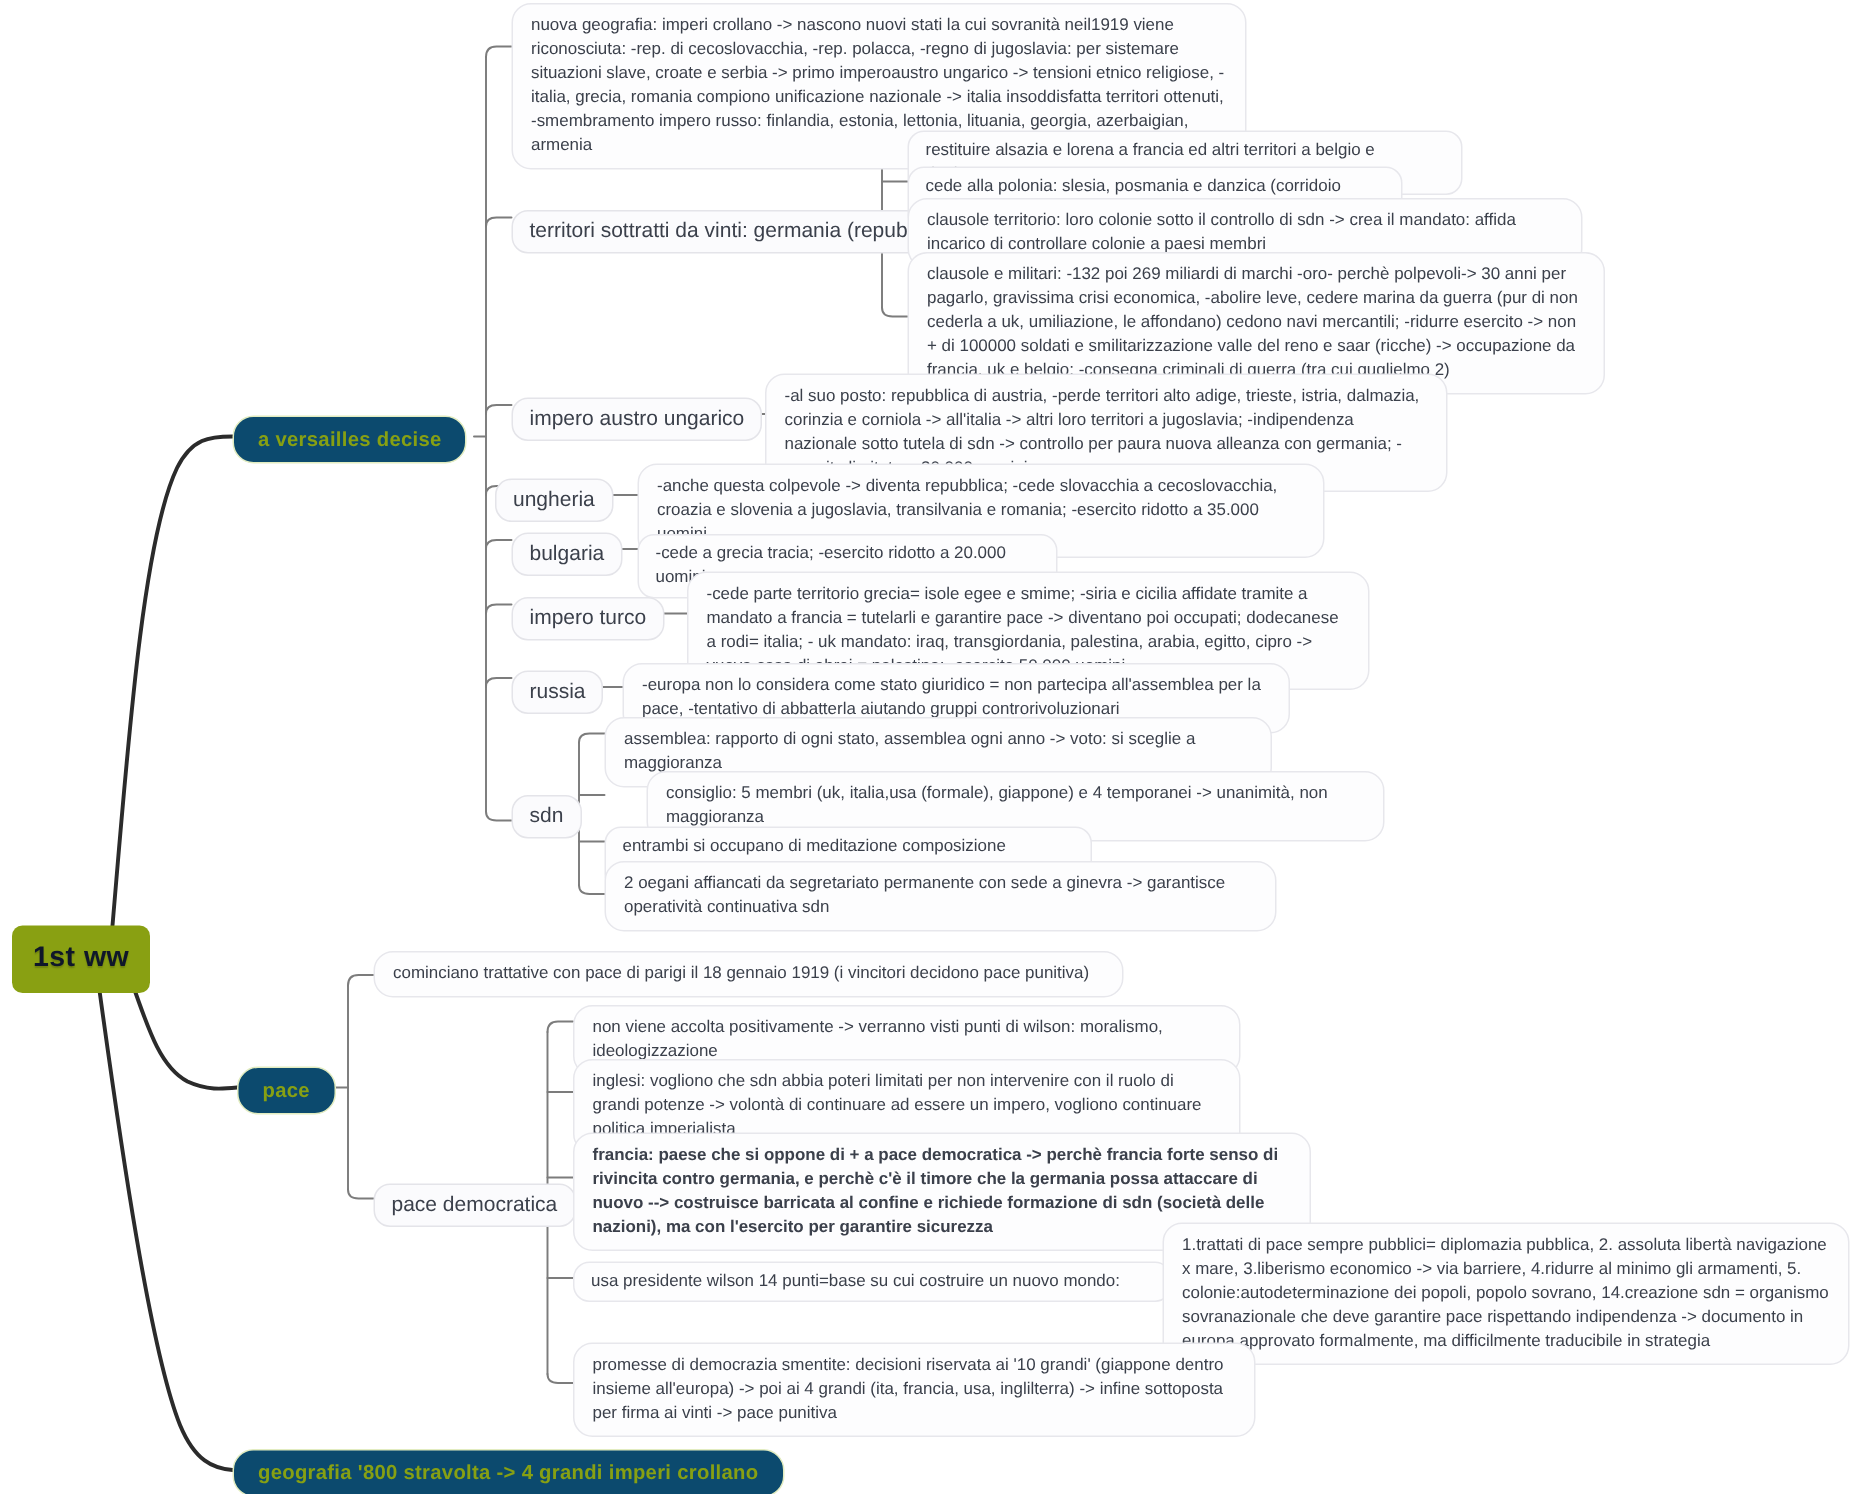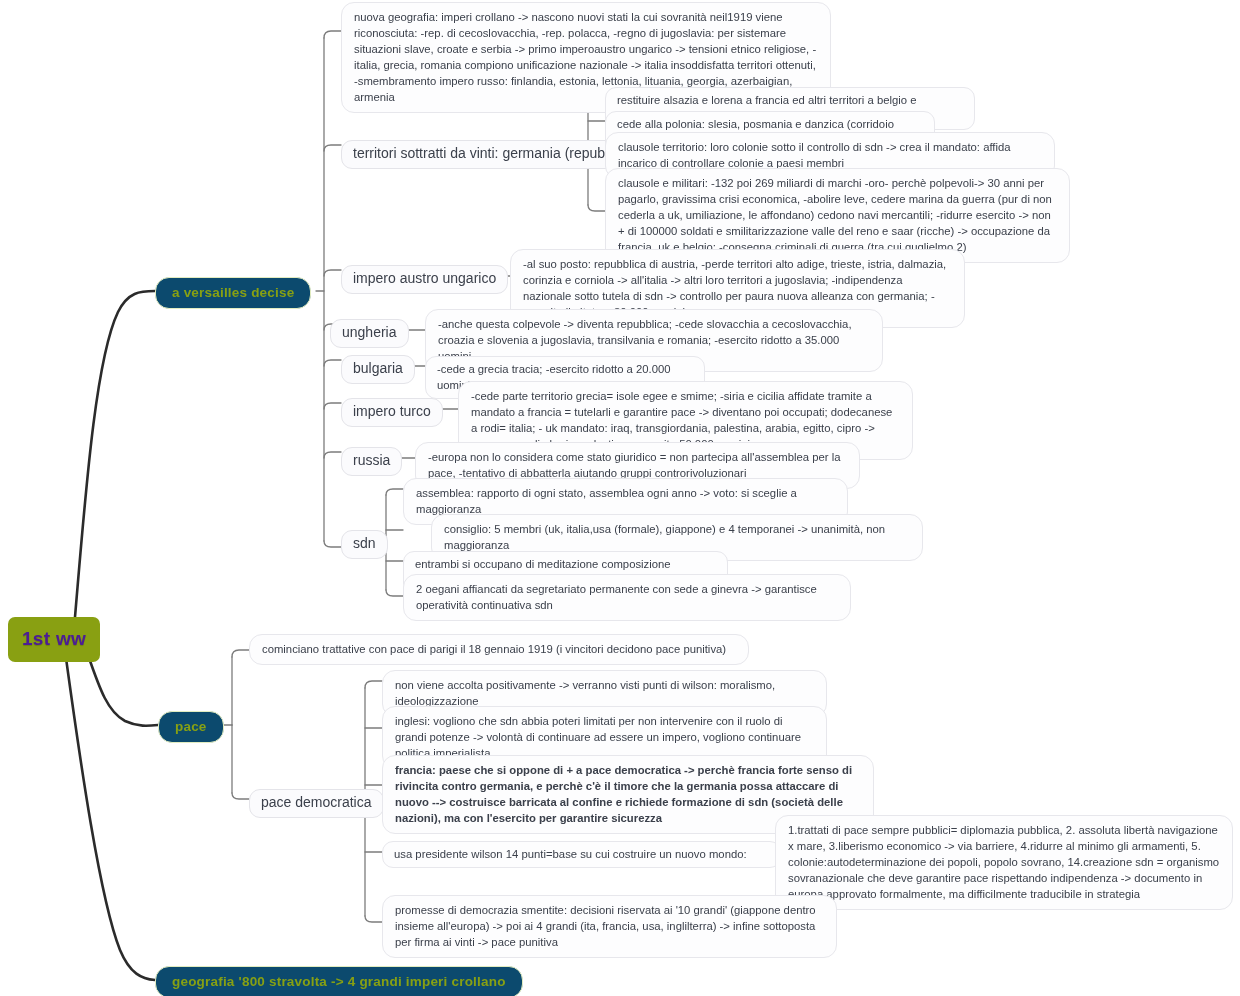--- a/index.html
+++ b/index.html
@@ -27,21 +27,21 @@
     height: 996px;
     pointer-events: none;
   }
   .node {
     position: absolute;
     box-sizing: border-box;
   }
   
   .root-node {
     background: #89a012;
-    color: #4c1d95;
+    color: #0f172a;
     font-weight: bold;
     font-size: 19px;
     border-radius: 7px;
     padding: 11px 14px 12px 14px;
     letter-spacing: 0.3px;
     text-shadow: 0 1px 1px rgba(0,0,0,0.18);
   }
   
   .lvl1-node {
     background: #0c4a6e;

